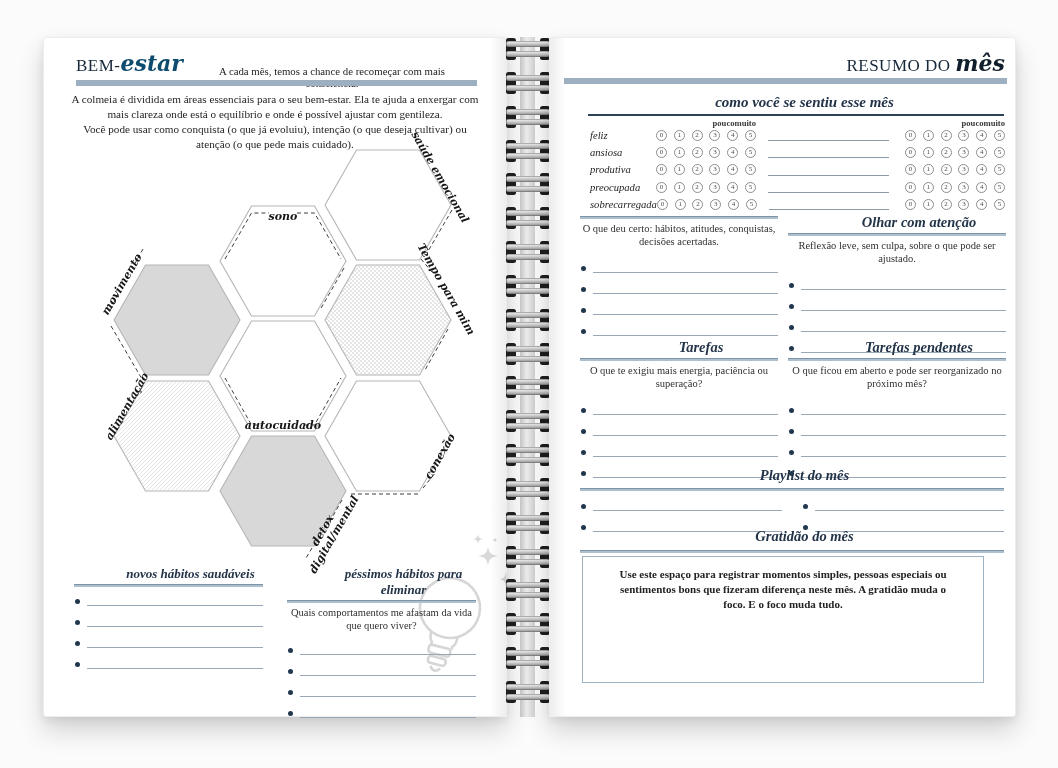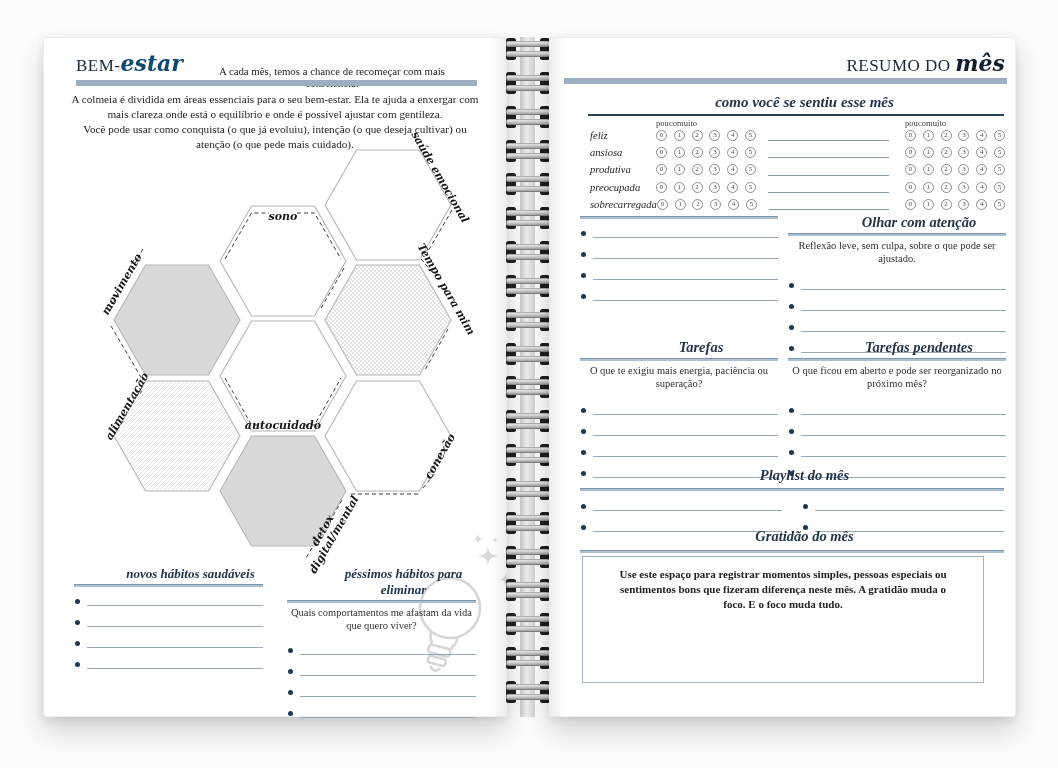--- a/index.html
+++ b/index.html
@@ -61,21 +61,21 @@
 
   
   .r-title{position:absolute;top:12px;right:10px;white-space:nowrap;text-align:right;}
   .r-title .pre{font-size:17px;letter-spacing:.5px;color:#17283a;}
   .r-title .script{font-size:22px;font-style:italic;font-weight:700;color:#101d2b;font-family:"DejaVu Serif",serif;}
   .r-bar{left:14px;right:8px;top:40px;}
   .feel-title{position:absolute;left:0;right:0;top:56px;font-size:15px;}
   .navy-rule{position:absolute;left:38px;right:11px;top:76px;border-top:2px solid #2c4156;}
   .f-head{position:absolute;left:40px;right:10px;top:80px;display:flex;font-size:8.6px;color:#3a3a3a;}
   .f-head .sp-label{flex:0 0 66px;}
-  .f-head .grp{flex:0 0 100px;display:flex;justify-content:flex-start;}
+  .f-head .grp{flex:0 0 100px;display:flex;justify-content:flex-end;font-weight:bold;}
   .f-head .mid{flex:1;}
   #feel-rows{position:absolute;left:40px;right:10px;top:89px;}
   .f-row{display:flex;align-items:center;height:17.2px;}
   .f-label{flex:0 0 66px;font-style:italic;font-size:10.6px;color:#1d1d1d;white-space:nowrap;}
   .circle-group{flex:0 0 100px;display:flex;justify-content:space-between;}
   .num-circle{width:11px;height:11px;box-sizing:border-box;border:1px solid #8d8d8d;border-radius:50%;
     font-size:7px;line-height:9.5px;text-align:center;color:#4e4e4e;}
   .f-line{flex:1;border-bottom:1px solid #8b9aa9;margin:0 16px 0 12px;align-self:flex-end;position:relative;top:-3px;}
   .quad{position:absolute;}
   .quad .sec-title{font-size:14.5px;}
@@ -460,20 +460,21 @@
           <span class="num-circle">2</span>
           <span class="num-circle">3</span>
           <span class="num-circle">4</span>
           <span class="num-circle">5</span>
         </span>
       </div>
     </div>
 
   <div class="quad" id="q0">
       <div class="sec-bar"></div>
+      <div class="sec-sub">O que deu certo: hábitos, atitudes, conquistas, decisões acertadas.</div>
       <div class="b-row">
         <span class="b-dot"></span>
         <span class="b-line"></span>
       </div>
       <div class="b-row">
         <span class="b-dot"></span>
         <span class="b-line"></span>
       </div>
       <div class="b-row">
         <span class="b-dot"></span>

